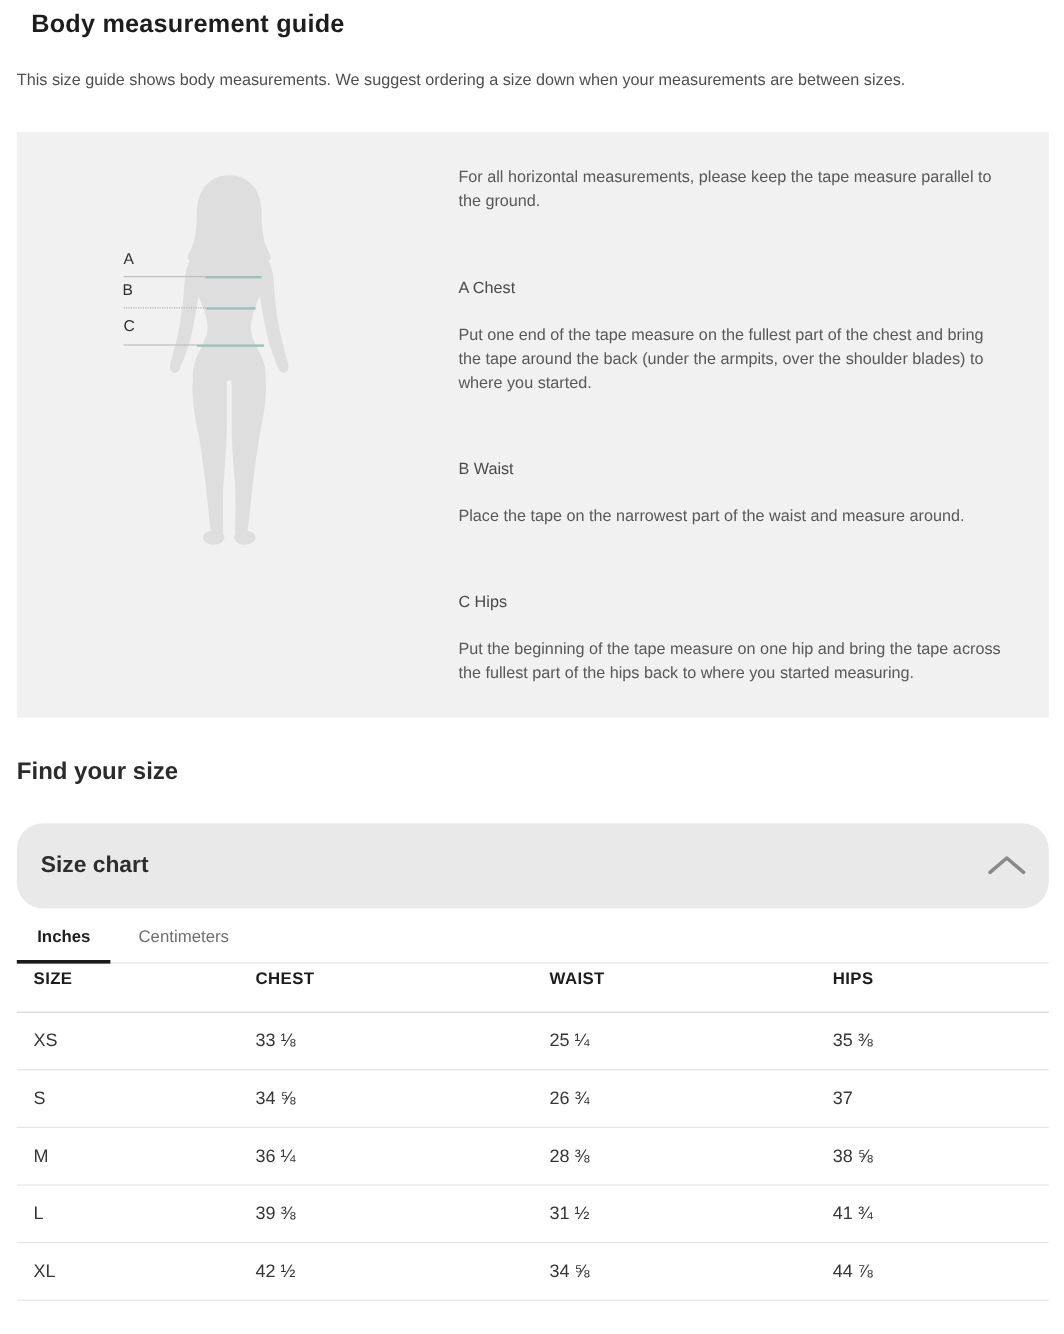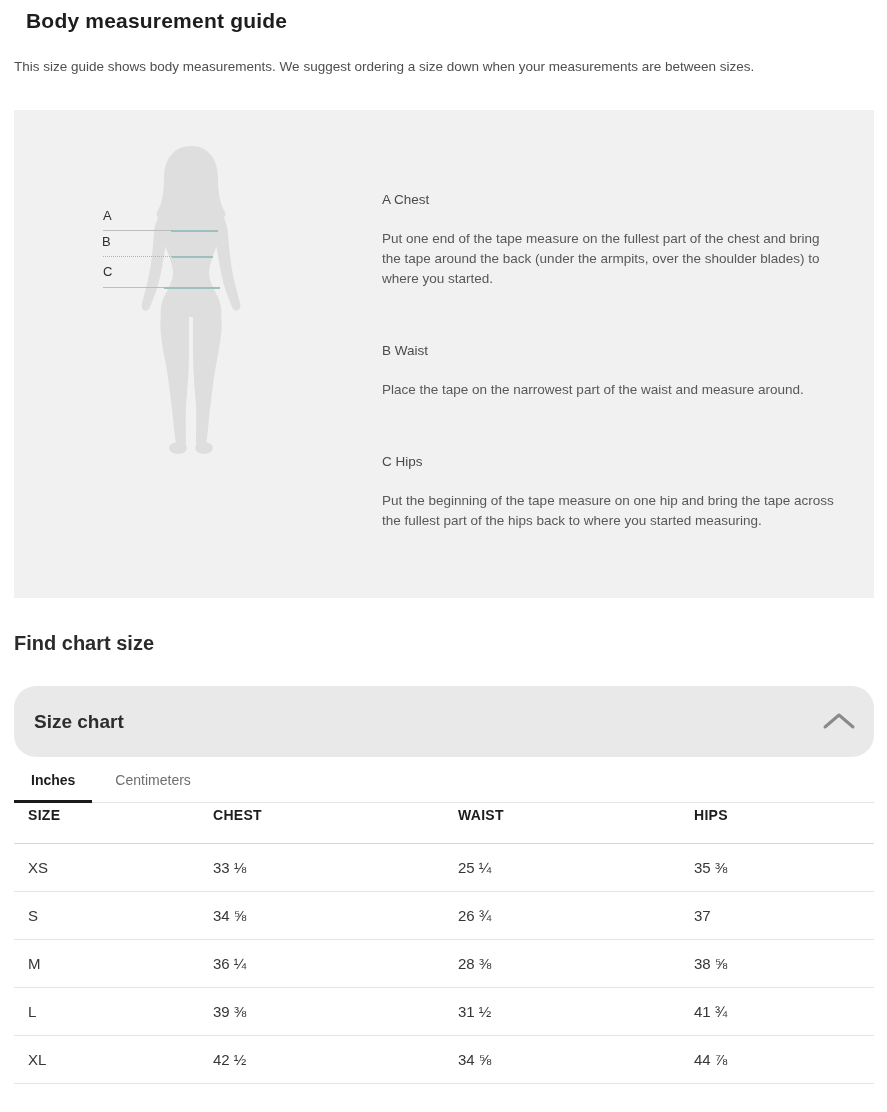--- a/index.html
+++ b/index.html
@@ -138,39 +138,40 @@
       </div>
 
       <span class="mline-label" style="left:89px; top:154px;">C</span>
       <div class="mline" style="left:89px; top:177px; width:117px;">
         <span class="seg seg-gray" style="left:0; width:61px;"></span>
         <span class="seg seg-teal" style="left:61px; width:56px;"></span>
       </div>
     </div>
 
     <div class="guide-text">
+      <p>For all horizontal measurements, please keep the tape measure parallel to the ground.</p>
 
       <div class="guide-section">
         <h3>A Chest</h3>
         <p>Put one end of the tape measure on the fullest part of the chest and bring the tape around the back (under the armpits, over the shoulder blades) to where you started.</p>
       </div>
 
       <div class="guide-section">
         <h3>B Waist</h3>
         <p>Place the tape on the narrowest part of the waist and measure around.</p>
       </div>
 
       <div class="guide-section">
         <h3>C Hips</h3>
         <p>Put the beginning of the tape measure on one hip and bring the tape across the fullest part of the hips back to where you started measuring.</p>
       </div>
     </div>
   </div>
 
-  <h2 class="find-size-title">Find chart size</h2>
+  <h2 class="find-size-title">Find your size</h2>
 
   <div class="chart-bar">
     <span class="chart-bar-title">Size chart</span>
     <svg class="chevron" width="34" height="18" viewBox="0 0 34 18" aria-hidden="true">
       <polyline points="3,15 17,3 31,15" fill="none" stroke="#8a8a8a" stroke-width="3" stroke-linecap="round" stroke-linejoin="round"></polyline>
     </svg>
   </div>
 
   <div class="tabs">
     <div class="tab active">Inches</div>

